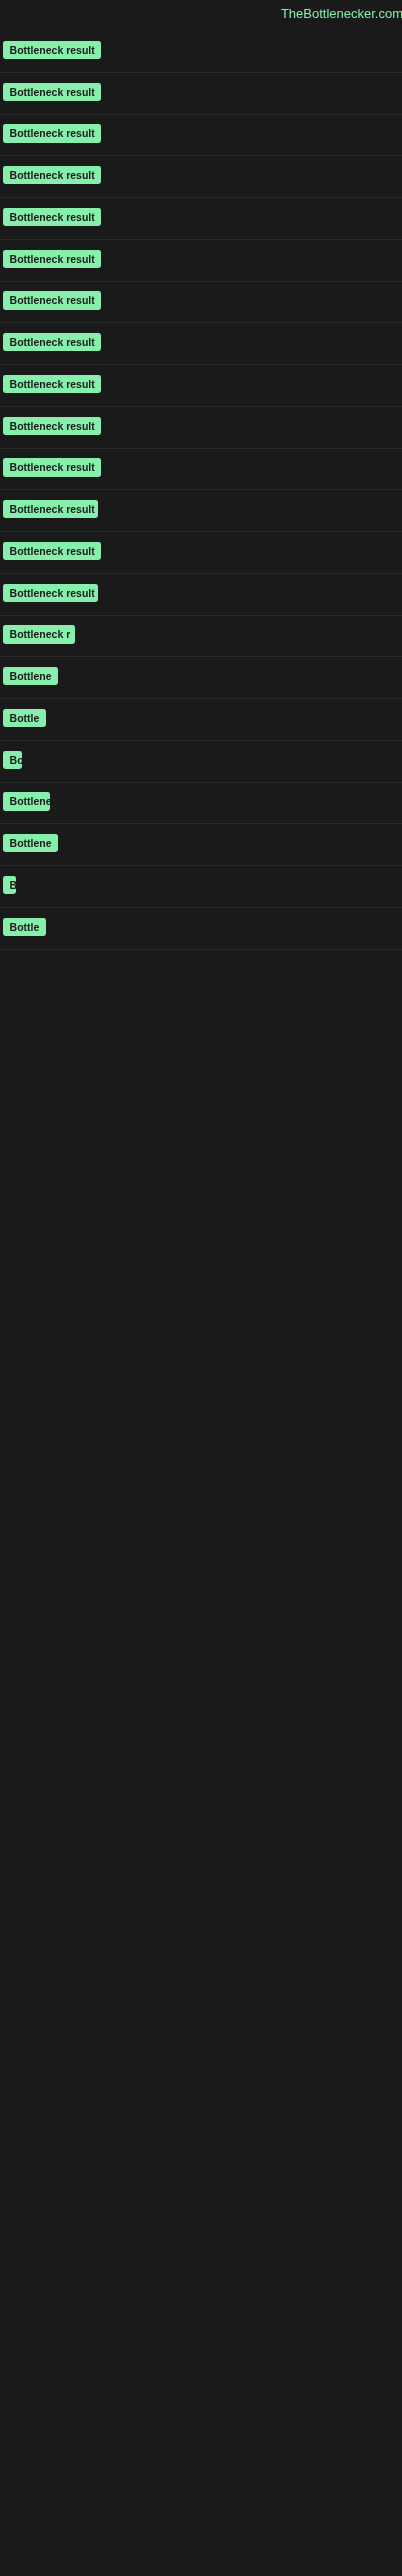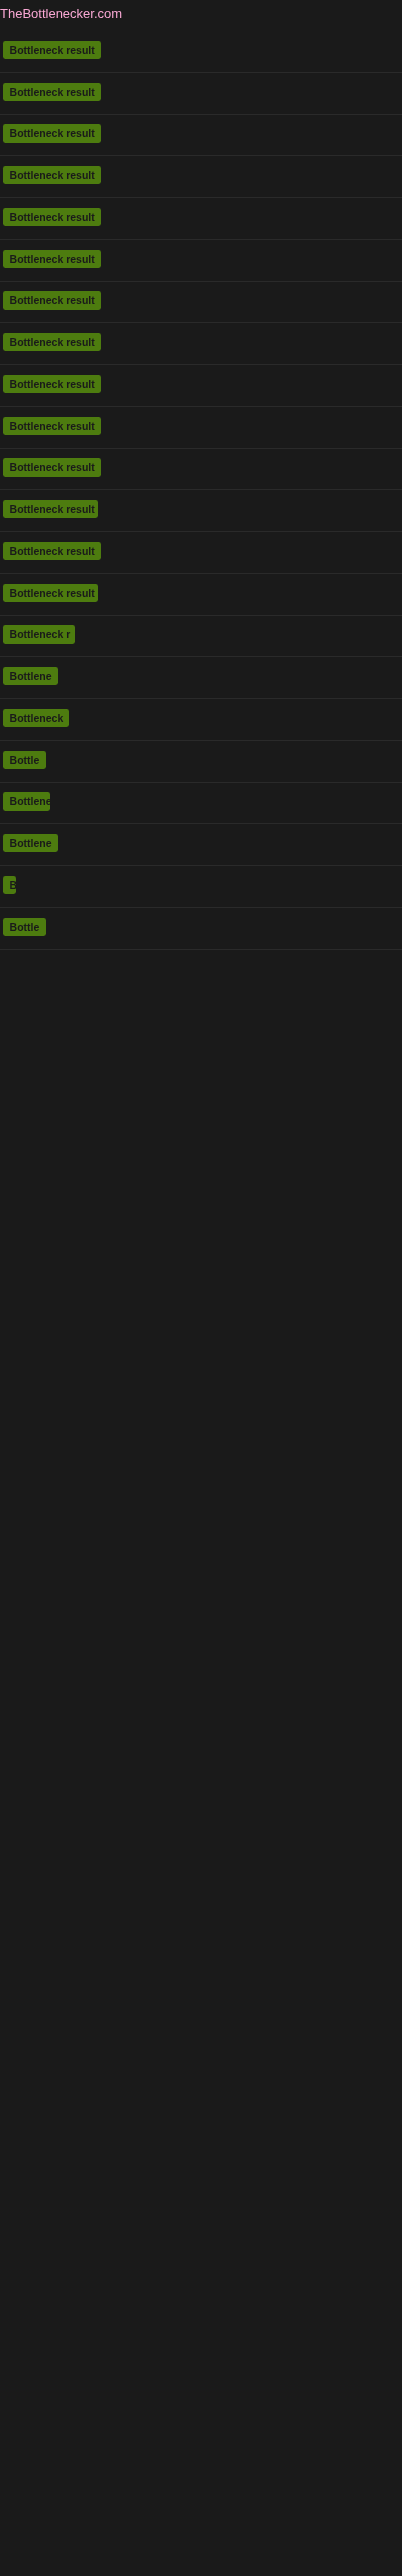--- a/index.html
+++ b/index.html
@@ -8,28 +8,28 @@
       box-sizing: border-box;
     }
     body {
       width: 403px;
       min-height: 2576px;
       background-color: #1a1a1a;
       font-family: Arial, sans-serif;
       position: relative;
     }
     .site-title {
-      text-align: left;
-      color: #f9a8d4;
+      text-align: right;
+      color: #86efac;
       font-size: 13px;
       padding: 6.4px 0 9.7px 0;
     }
     .bottleneck-badge {
       display: inline-block;
-      background-color: #4d7c0f;
+      background-color: #86efac;
       color: #1a1a1a;
       font-size: 10.5px;
       font-weight: bold;
       padding: 3.2px 6.4px;
       border-radius: 2.4px;
       white-space: nowrap;
       overflow: hidden;
     }
     .result-row {
       margin-bottom: 0px;
@@ -54,20 +54,20 @@
     <div class="result-row"><span class="bottleneck-badge" style="max-width: 105px;">Bottleneck result</span></div>
     <div class="result-row"><span class="bottleneck-badge" style="max-width: 105px;">Bottleneck result</span></div>
     <div class="result-row"><span class="bottleneck-badge" style="max-width: 105px;">Bottleneck result</span></div>
     <div class="result-row"><span class="bottleneck-badge" style="max-width: 105px;">Bottleneck result</span></div>
     <div class="result-row"><span class="bottleneck-badge" style="max-width: 105px;">Bottleneck result</span></div>
     <div class="result-row"><span class="bottleneck-badge" style="max-width: 95px;">Bottleneck result</span></div>
     <div class="result-row"><span class="bottleneck-badge" style="max-width: 105px;">Bottleneck result</span></div>
     <div class="result-row"><span class="bottleneck-badge" style="max-width: 95px;">Bottleneck result</span></div>
     <div class="result-row"><span class="bottleneck-badge" style="max-width: 72px;">Bottleneck r</span></div>
     <div class="result-row"><span class="bottleneck-badge" style="max-width: 58px;">Bottlene</span></div>
-    <div class="result-row"><span class="bottleneck-badge" style="max-width: 66px;">Bottleneck</span></div>
     <div class="result-row"><span class="bottleneck-badge" style="max-width: 44px;">Bottle</span></div>
+    <div class="result-row"><span class="bottleneck-badge" style="max-width: 19.3px;">Bo</span></div>
     <div class="result-row"><span class="bottleneck-badge" style="max-width: 47px;">Bottlene</span></div>
     <div class="result-row"><span class="bottleneck-badge" style="max-width: 58px;">Bottlene</span></div>
     <div class="result-row"><span class="bottleneck-badge" style="max-width: 13px;">B</span></div>
     <div class="result-row"><span class="bottleneck-badge" style="max-width: 44px;">Bottle</span></div>
   </div>
 
 
 </body></html>

